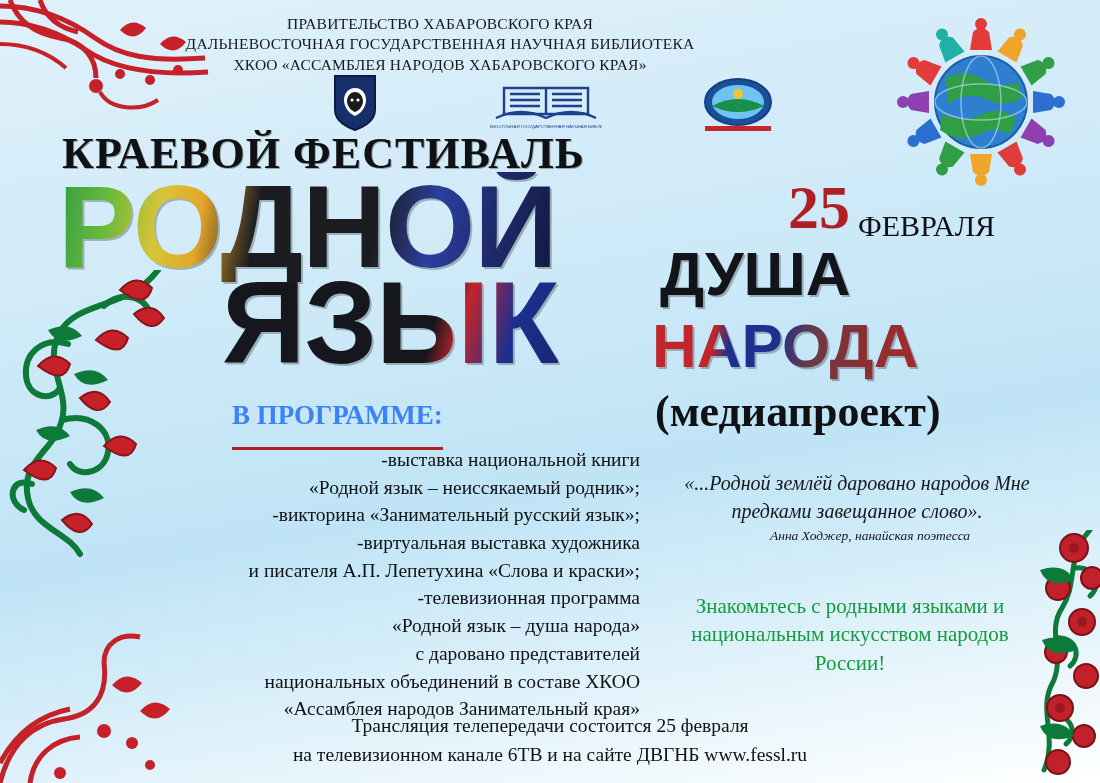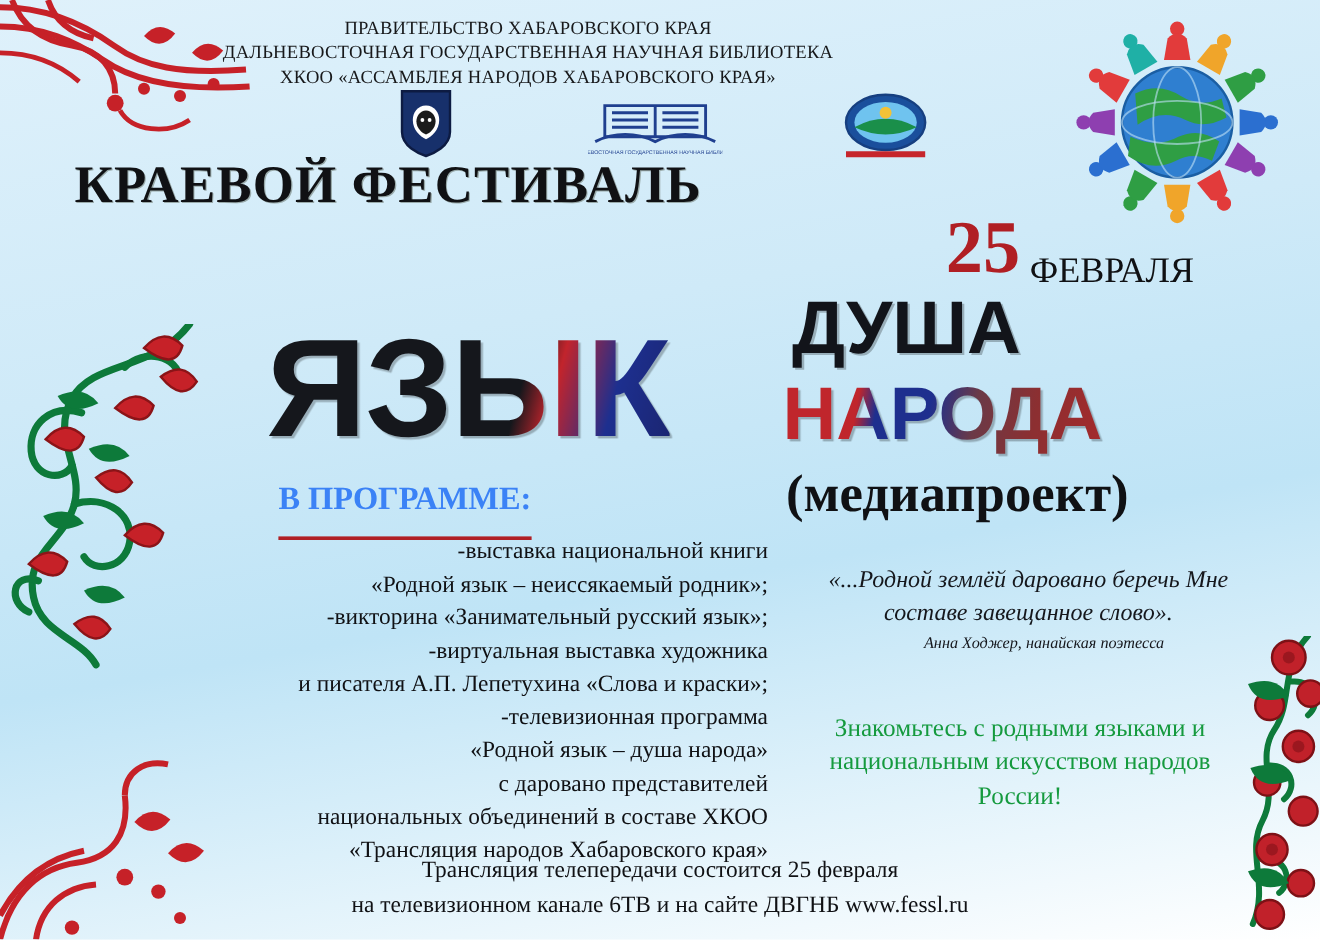--- a/index.html
+++ b/index.html
@@ -298,48 +298,49 @@
       <g transform="rotate(330 105 100)">
           <g transform="translate(105,28)">
             <circle cx="0" cy="-6" r="6" fill="#1fb0a6"></circle>
             <path d="M-8 2 q8 -8 16 0 l3 18 h-22z" fill="#1fb0a6"></path>
           </g>
         </g>
     </g>
   </svg>
 
   <div class="krayevoy">КРАЕВОЙ ФЕСТИВАЛЬ</div>
+  <div class="rodnoy">РОДНОЙ</div>
   <div class="yazyk">ЯЗЫК</div>
 
   <div class="date-row">
     <span class="date-num">25</span>
     <span class="date-mon">ФЕВРАЛЯ</span>
   </div>
 
   <div class="dusha">ДУША</div>
   <div class="naroda">НАРОДА</div>
   <div class="mediaproject">(медиапроект)</div>
 
-  <div class="quote">«...Родной землёй даровано беречь Мне составе завещанное слово».</div>
+  <div class="quote">«...Родной землёй даровано народов Мне предками завещанное слово».</div>
   <div class="quote-author">Анна Ходжер, нанайская поэтесса</div>
 
   <div class="green-call">Знакомьтесь с родными языками и национальным искусством народов России!</div>
 
   <div class="prog-title">В ПРОГРАММЕ:</div>
   <div class="prog-list">
     <div>-выставка национальной книги</div>
     <div>«Родной язык – неиссякаемый родник»;</div>
     <div>-викторина «Занимательный русский язык»;</div>
     <div>-виртуальная выставка художника</div>
     <div>и писателя А.П. Лепетухина «Слова и краски»;</div>
     <div>-телевизионная программа</div>
     <div>«Родной язык – душа народа»</div>
     <div>с даровано представителей</div>
     <div>национальных объединений в составе ХКОО</div>
-    <div>«Трансляция народов Хабаровского края»</div>
+    <div>«Ассамблея народов Занимательный края»</div>
   </div>
 
   <div class="footer">
     <div>Трансляция телепередачи состоится 25 февраля</div>
     <div>на телевизионном канале 6ТВ и на сайте ДВГНБ www.fessl.ru</div>
   </div>
 
 </div>
 
 </body></html>

